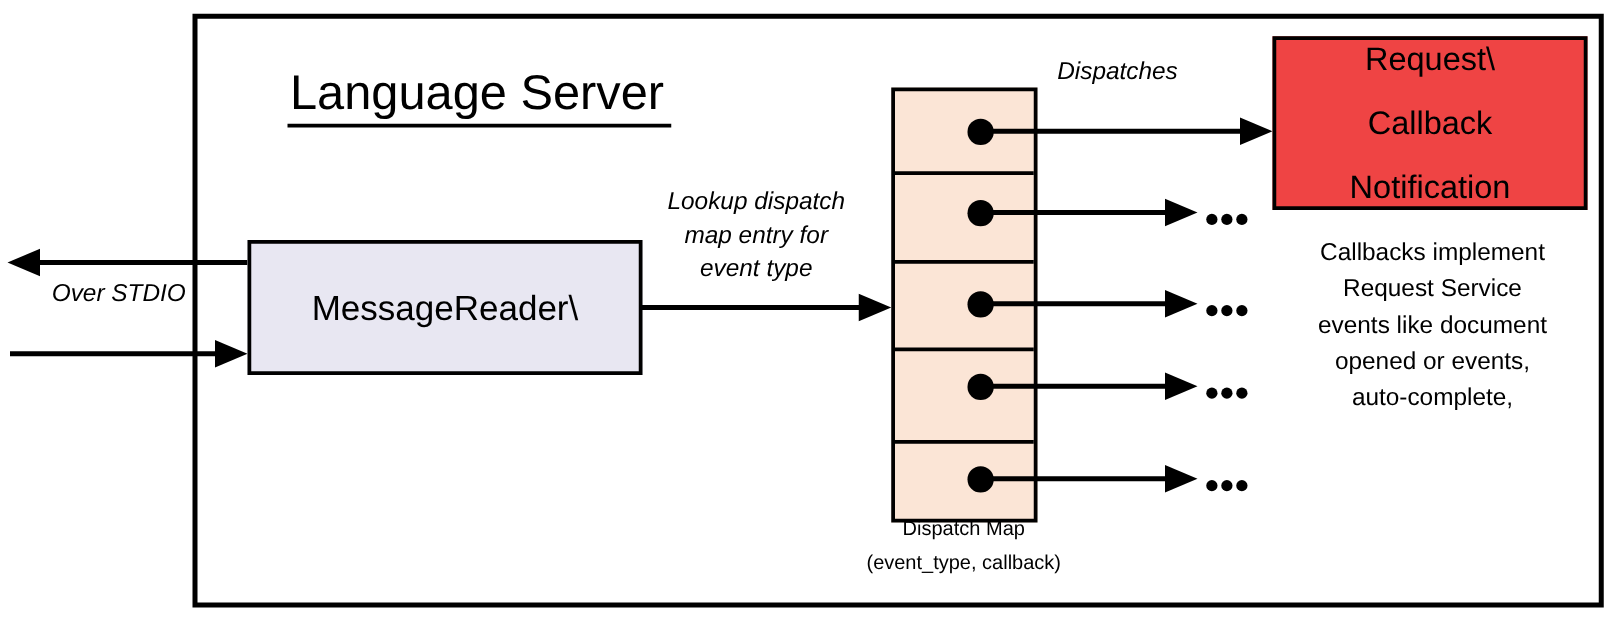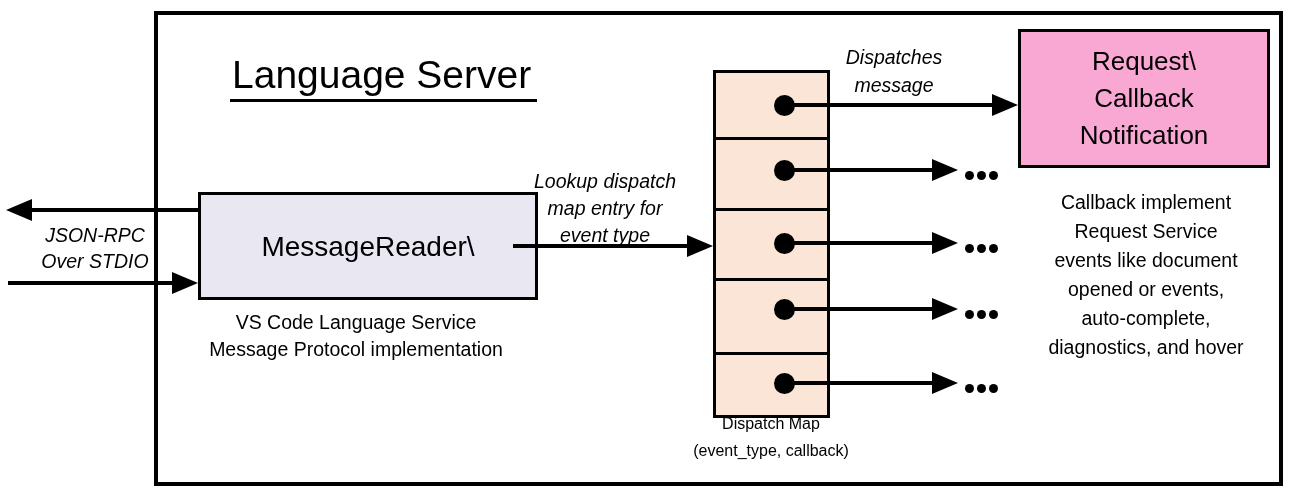--- a/index.html
+++ b/index.html
@@ -27,68 +27,63 @@
   .ah-right{width:0;height:0;border-top:11px solid transparent;border-bottom:11px solid transparent;border-left:26px solid #000;}
   .ah-left{width:0;height:0;border-top:11px solid transparent;border-bottom:11px solid transparent;border-right:26px solid #000;}
   .lbl{font-size:19.5px;text-align:center;}
   .italic{font-style:italic;}
   .node{
     border:3px solid #000;box-sizing:border-box;
     display:flex;flex-direction:column;align-items:center;justify-content:center;
     text-align:center;
   }
   .reader-box{
-    left:198px;top:192px;width:340px;height:108px;
+    left:198px;top:192px;width:316px;height:108px;
     font-size:28px;line-height:37px;
   }
   .callback-box{
     left:1018px;top:29px;width:252px;height:139px;
     font-size:26px;line-height:37px;
   }
   .dispatch-map{
     left:713px;top:70px;width:117px;height:348px;
     border:3px solid #000;box-sizing:border-box;
   }
   .sep{position:absolute;left:0;right:0;height:3px;background:#000;}
   .entry-dot{position:absolute;width:21px;height:21px;border-radius:50%;background:#000;left:58px;}
   .edot{position:absolute;width:9px;height:9px;border-radius:50%;background:#000;}
   .caption{line-height:27px;}
   .note{left:1018px;top:188px;width:256px;font-size:19.5px;line-height:29px;text-align:center;}
   .dm-caption{left:646px;top:410px;width:250px;font-size:16px;line-height:27px;text-align:center;}
   .reader-caption{left:166px;top:309px;width:380px;}
   .stdio-label{left:20px;top:222px;width:150px;line-height:26px;}
-  .lookup-label{left:500px;top:168px;width:210px;line-height:27px;font-style:italic;}
+  .lookup-label{left:500px;top:148px;width:210px;line-height:27px;font-style:italic;}
   .dispatches-label{left:819px;top:43px;width:150px;line-height:28px;}
 </style>
 </head>
 <body>
 
 <div class="canvas">
 
   <div class="abs outer-box"></div>
 
   <div class="abs title">Language Server</div>
 
   <div class="abs hline" style="left:24px;top:208px;width:174px;"></div>
   <div class="abs ah-left" style="left:6px;top:199px;"></div>
 
   <div class="abs hline" style="left:8px;top:281px;width:166px;"></div>
   <div class="abs ah-right" style="left:172px;top:272px;"></div>
 
   <div class="abs lbl italic stdio-label">
-    <div>JSON-RPC</div>
     <div>Over STDIO</div>
   </div>
 
   <div class="abs node reader-box" style="background: rgb(232, 231, 242);">
     <div>MessageReader\</div>
-  </div>
-  <div class="abs lbl caption reader-caption">
-    <div>VS Code Language Service</div>
-    <div>Message Protocol implementation</div>
   </div>
 
   <div class="abs hline" style="left:513px;top:244px;width:176px;"></div>
   <div class="abs ah-right" style="left:687px;top:235px;"></div>
   <div class="abs lbl italic lookup-label">
     <div>Lookup dispatch</div>
     <div>map entry for</div>
     <div>event type</div>
   </div>
 
@@ -134,36 +129,34 @@
   <div class="abs hline" style="left:785px;top:381px;width:149px;"></div>
   <div class="abs ah-right" style="left:932px;top:372px;"></div>
   <div>
     <div class="edot" style="left:965px;top:384px;"></div>
       <div class="edot" style="left:977px;top:384px;"></div>
       <div class="edot" style="left:989px;top:384px;"></div>
   </div>
 
   <div class="abs lbl italic dispatches-label">
     <div>Dispatches</div>
-    <div>message</div>
   </div>
 
-  <div class="abs node callback-box" style="background: #f9a8d4;">
+  <div class="abs node callback-box" style="background: #ef4444; gap: 14px;">
     <div>Request\</div>
     <div>Callback</div>
     <div>Notification</div>
   </div>
 
   <div class="abs note">
-    <div>Callback implement</div>
+    <div>Callbacks implement</div>
     <div>Request Service</div>
     <div>events like document</div>
     <div>opened or events,</div>
     <div>auto-complete,</div>
-    <div>diagnostics, and hover</div>
   </div>
 
   <div class="abs dm-caption">
     <div>Dispatch Map</div>
     <div>(event_type, callback)</div>
   </div>
 
 </div>
 
 </body></html>

